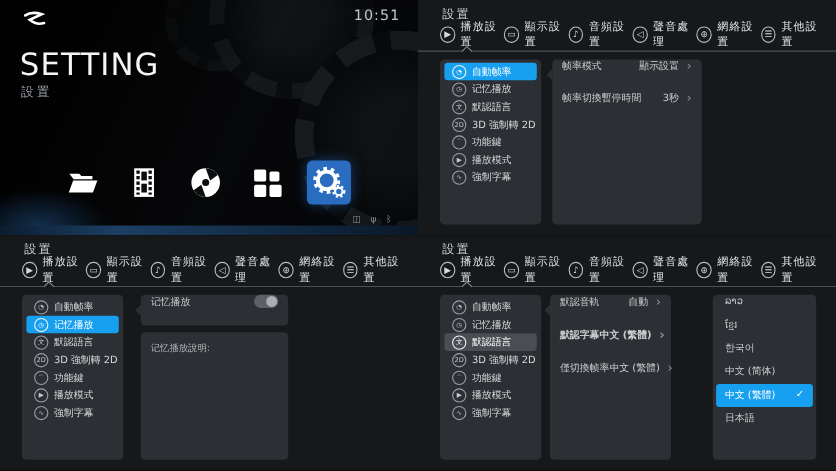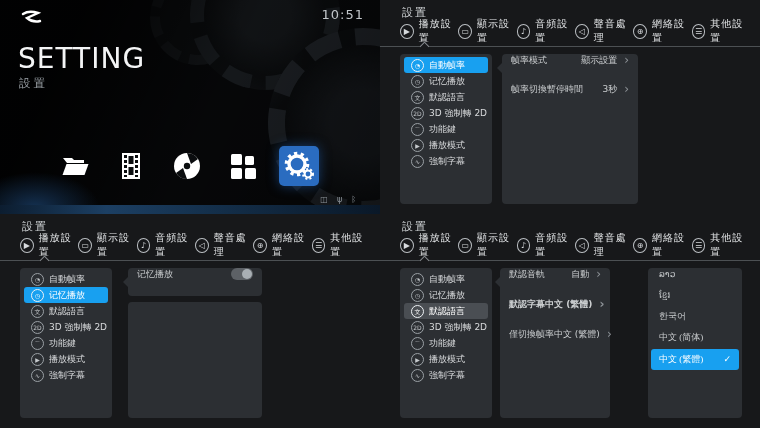--- a/index.html
+++ b/index.html
@@ -53,21 +53,21 @@
   .drow { height:29px; display:flex; padding:0 9px; }
   .dlb { font-size:9px; color:#c9ccce; white-space:nowrap; }
   .dvl { font-size:9px; color:#cdd0d2; margin-left:auto; white-space:nowrap; }
   .chev { font-size:12px; color:#8d9297; margin-left:7px; line-height:1; }
   
   .toggle { margin-left:auto; width:22px; height:12px; border-radius:6px; background:#5d6166; position:relative; }
   .knob { position:absolute; right:1px; top:1px; width:10px; height:10px; border-radius:50%; background:#a9afb4; }
   .note-title { font-size:8.5px; color:#b2b6b9; }
   .note-body { font-size:8.5px; color:#b2b6b9; margin-top:9px; line-height:1.5; }
   
-  .lrow { height:21.4px; display:flex; align-items:center; padding:0 8px; margin:0 3px; border-radius:3px; font-size:9px; color:#c9ccce; white-space:nowrap; overflow:hidden;font-family:Liberation Serif, serif; }
+  .lrow { height:21.4px; display:flex; align-items:center; padding:0 8px; margin:0 3px; border-radius:3px; font-size:9px; color:#c9ccce; white-space:nowrap; overflow:hidden; }
   .lrow.sel { background:#18a0f0; color:#fff; }
   .lcheck { margin-left:auto; font-size:9px; color:#fff; }
 </style>
 </head>
 <body>
 
 <div id="stage">
 
   <div class="q" id="q-home">
     <div class="gear" id="gear3"></div>
@@ -295,20 +295,21 @@
     <div class="card" style="left:128px; top:54px; width:134px; height:28px;">
       <div class="conn"></div>
       <div class="drow" style="height:28px;">
         <span class="dlb">记忆播放</span>
         <span class="toggle">
             <span class="knob"></span>
           </span>
       </div>
     </div>
     <div class="card" style="left:128px; top:88px; width:134px; height:116px; padding:9px 9px;">
+      <div class="note-title">记忆播放說明:</div>
     </div>
   </div>
 
   <div class="q screen" id="q-lg">
     <div class="hdr">設置</div>
     <div class="tabs">
       <div class="tab">
           <span class="tic">▶</span>
           <span class="tlb">播放設置</span>
         </div>
@@ -397,16 +398,19 @@
       <div class="lrow">
           <span>한국어</span>
         </div>
       <div class="lrow">
           <span>中文 (简体)</span>
         </div>
       <div class="lrow sel">
           <span>中文 (繁體)</span>
           <span class="lcheck">✓</span>
         </div>
+      <div class="lrow">
+          <span>日本語</span>
+        </div>
     </div>
   </div>
 
 </div>
 
 </body></html>

